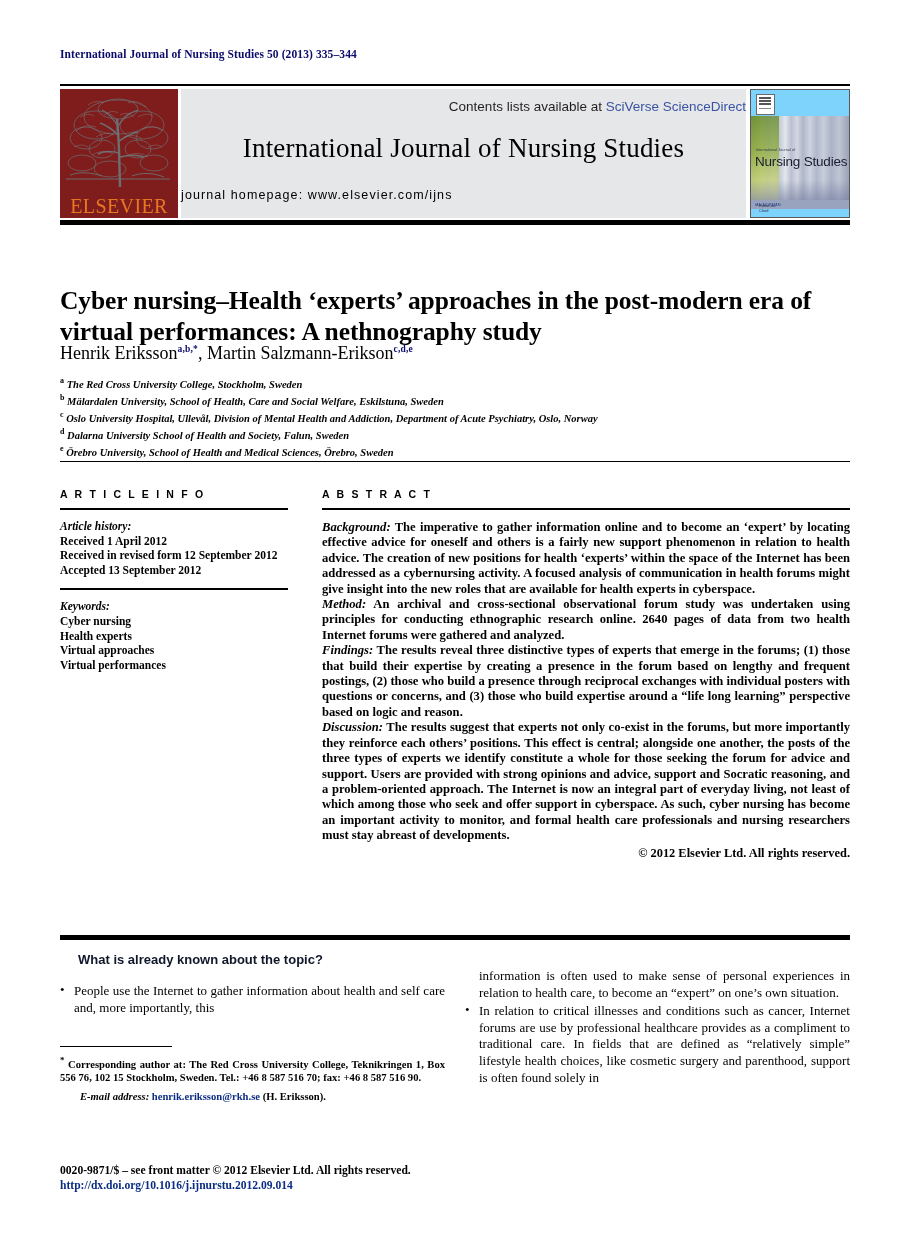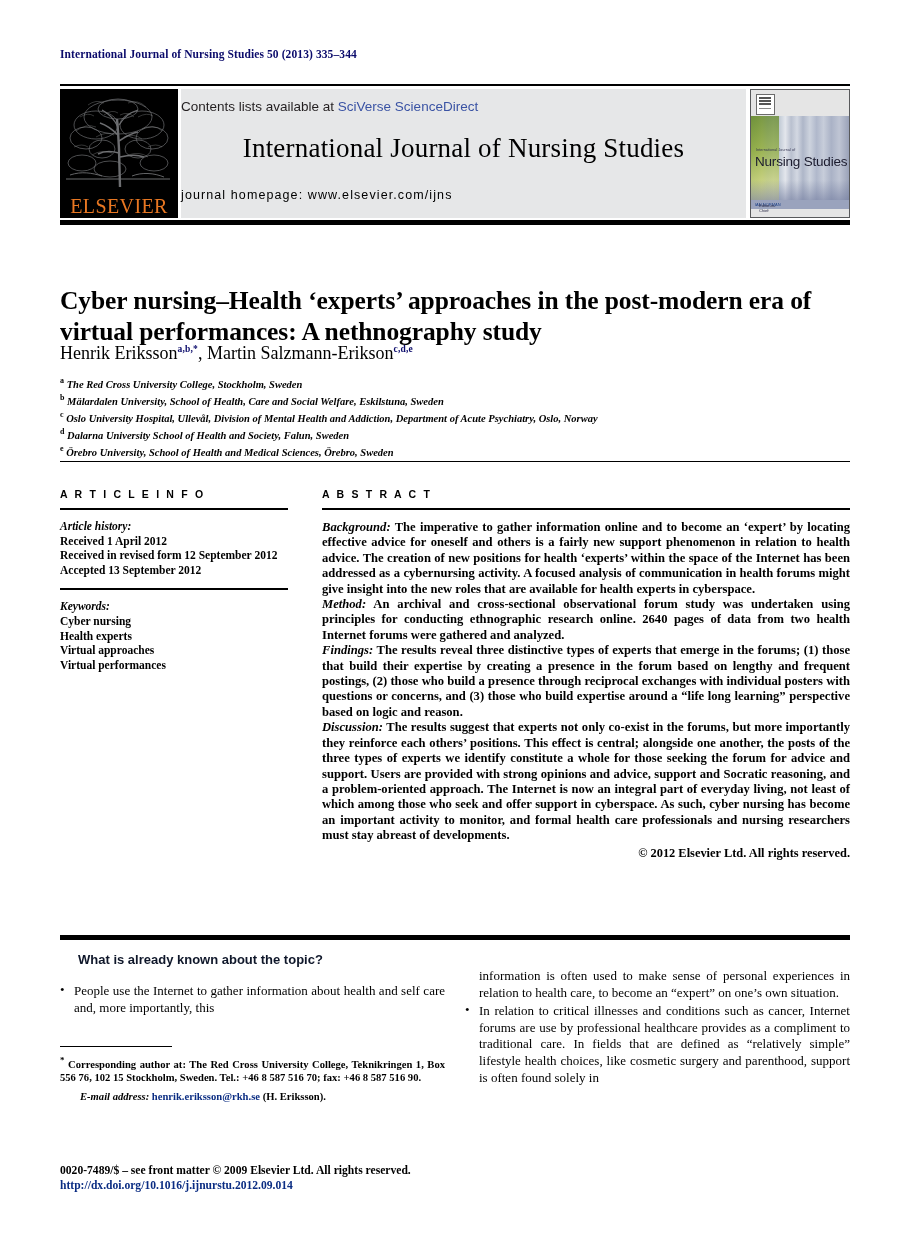--- a/index.html
+++ b/index.html
@@ -48,21 +48,21 @@
     left: 0; top: 3px;
     width: 790px;
     height: 129px;
     display: flex;
     align-items: stretch;
   }
   .elsevier-logo {
     width: 118px;
     flex: 0 0 118px;
     position: relative;
-    background: #000000;
+    background: #7f1d1d;
   }
   .tree-svg { position: absolute; left: 2px; top: 2px; }
   .elsevier-word {
     position: absolute;
     left: 0px;
     bottom: 2px;
     width: 118px;
     text-align: center;
     font-family: "Liberation Serif", serif;
     font-size: 20px;
@@ -73,21 +73,21 @@
   .banner {
     flex: 1 1 auto;
     background: #e6e7e8;
     position: relative;
     margin-left: 3px;
     margin-right: 4px;
   }
   .banner-contents {
     position: absolute;
     top: 10px; left: 0; right: 0;
-    text-align: left;
+    text-align: right;
     font-family: "Liberation Sans", sans-serif;
     font-size: 13.5px;
     color: #231f20;
   }
   .banner-contents .sd {
     color: #3a53a4;
   }
   .banner-title {
     position: absolute;
     top: 44px; left: 0; right: 0;
@@ -103,21 +103,21 @@
     text-align: left;
     font-family: "Liberation Sans", sans-serif;
     font-size: 12.5px;
     color: #000000;
     letter-spacing: 1.1px;
   }
   .cover {
     flex: 0 0 98px;
     width: 98px;
     border: 1px solid #58595b;
-    background: #e5e5e5;
+    background: #7dd3fc;
     position: relative;
     overflow: hidden;
   }
   .cover-logo {
     position: absolute;
     left: 5px; top: 4px;
     width: 17px; height: 19px;
     background: #ffffff;
     border: 1px solid #6b6b6b;
     font-size: 4px;
@@ -542,17 +542,17 @@
     </ul>
   </div>
 
   <div class="footnote">
     <div class="fn-rule"></div>
     <div class="fn-text"><span class="star">*</span> <span>Corresponding author at: The Red Cross University College, Teknikringen 1, Box 556 76, 102 15 Stockholm, Sweden. Tel.: +46 8 587 516 70; fax: +46 8 587 516 90.</span></div>
     <div class="fn-email"><span class="lab">E-mail address:</span> <span class="link">henrik.eriksson@rkh.se</span><span> (H. Eriksson).</span></div>
   </div>
 
   <div class="issn-block">
-    <div>0020-7489/$ – see front matter © 2009 Elsevier Ltd. All rights reserved.</div>
+    <div>0020-9871/$ – see front matter © 2012 Elsevier Ltd. All rights reserved.</div>
     <div class="issn-doi">http://dx.doi.org/10.1016/j.ijnurstu.2012.09.014</div>
   </div>
 
 </div>
 
 </body></html>

